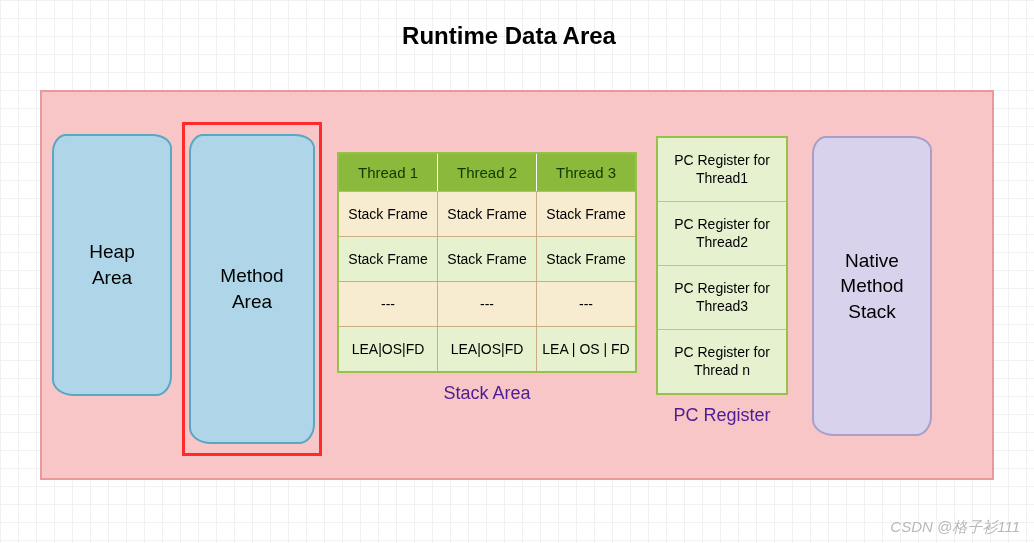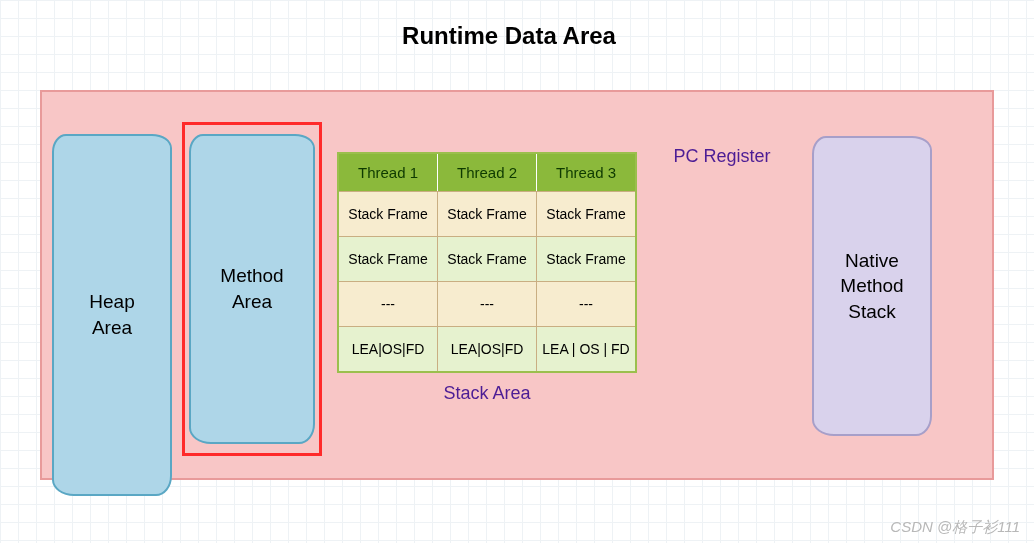--- a/index.html
+++ b/index.html
@@ -49,21 +49,21 @@
     display: flex;
     flex-direction: column;
     align-items: center;
     justify-content: center;
     text-align: center;
     font-size: 19px;
     line-height: 1.35;
   }
   .heap {
     width: 120px;
-    height: 362px;
+    height: 262px;
     margin-top: 30px;
     background: #aed6e8;
     border-color: #5aa7c4;
   }
   .method-wrap {
     position: relative;
     width: 140px;
     height: 340px;
     margin-top: 18px;
   }
@@ -204,20 +204,26 @@
             <div class="bg-green">LEA|OS|FD</div>
             <div class="bg-green">LEA|OS|FD</div>
             <div class="bg-green">LEA | OS | FD</div>
           </div>
         </div>
     </div>
     <div class="section-label">Stack Area</div>
   </div>
 
   <div class="col pc-col">
+    <div class="pc-stack" id="pc-stack">
+        <div class="pc-cell">PC Register for  Thread1</div>
+        <div class="pc-cell">PC Register for  Thread2</div>
+        <div class="pc-cell">PC Register for  Thread3</div>
+        <div class="pc-cell">PC Register for  Thread n</div>
+      </div>
     <div class="section-label">PC Register</div>
   </div>
 
   <div class="col native-col">
     <div class="sketch-box native">
       <div>Native</div>
       <div>Method</div>
       <div>Stack</div>
     </div>
   </div>

